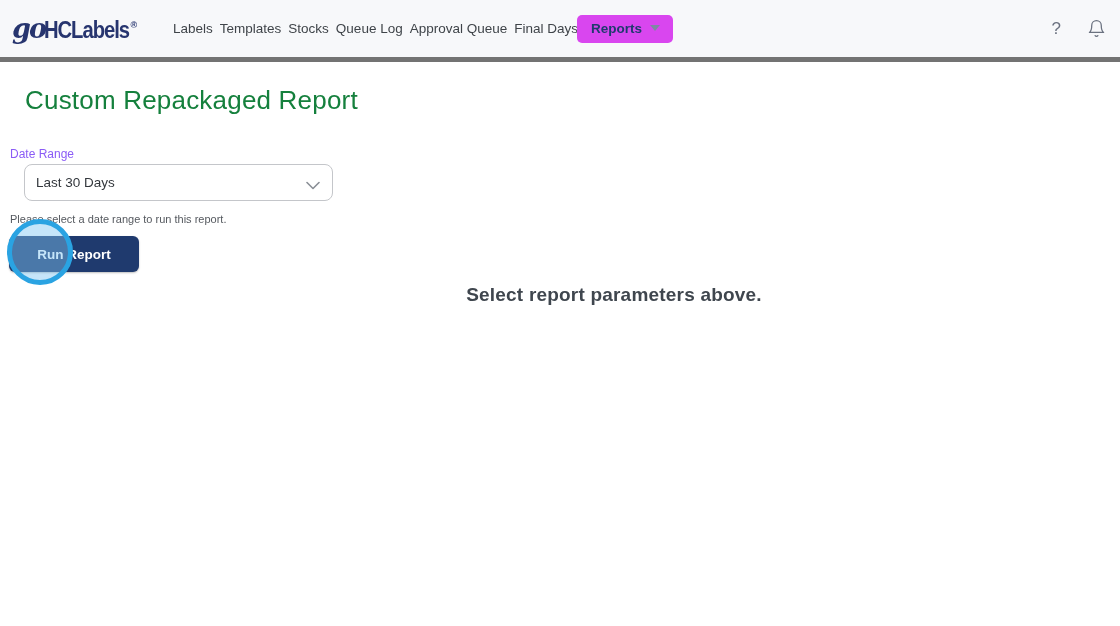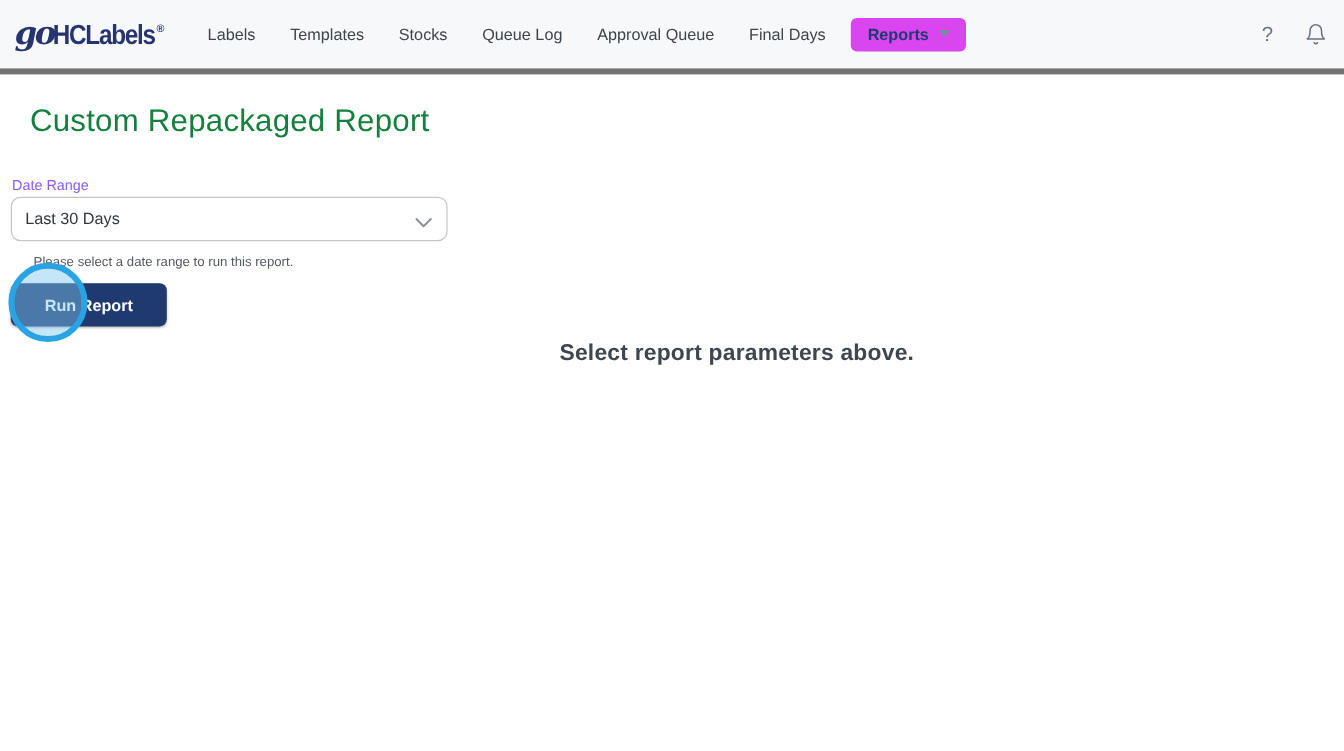--- a/index.html
+++ b/index.html
@@ -49,21 +49,21 @@
   .logo-reg {
     font-size: 9px;
     font-weight: 700;
     position: relative;
     top: -10px;
     left: -10px;
   }
   .nav {
     display: flex;
     align-items: center;
-    gap: 29px;
+    gap: 7px;
     margin-left: 26px;
     font-size: 13.5px;
     color: #3f4449;
   }
   .nav-item {
     text-decoration: none;
     color: #3f4449;
     cursor: pointer;
     white-space: nowrap;
   }
@@ -117,43 +117,43 @@
   }
   .field-label {
     position: absolute;
     left: 10px;
     top: 147px;
     font-size: 12px;
     color: #8b5cf6;
   }
   .select-box {
     position: absolute;
-    left: 9px;
+    left: 24px;
     top: 164px;
-    width: 364px;
+    width: 309px;
     height: 37px;
     background: #ffffff;
     border: 1px solid #c4c6ca;
     border-radius: 8px;
     display: flex;
     align-items: center;
     justify-content: space-between;
     padding: 0 12px 0 11px;
     font-size: 13.5px;
     color: #33373c;
     cursor: pointer;
   }
   .select-chevron {
     width: 14px;
     height: 9px;
     display: inline-block;
   }
   .helper-text {
     position: absolute;
-    left: 28px;
+    left: 10px;
     top: 213px;
     font-size: 11px;
     color: #55595f;
   }
   .run-button {
     position: absolute;
     left: 9px;
     top: 236px;
     width: 130px;
     height: 36px;

